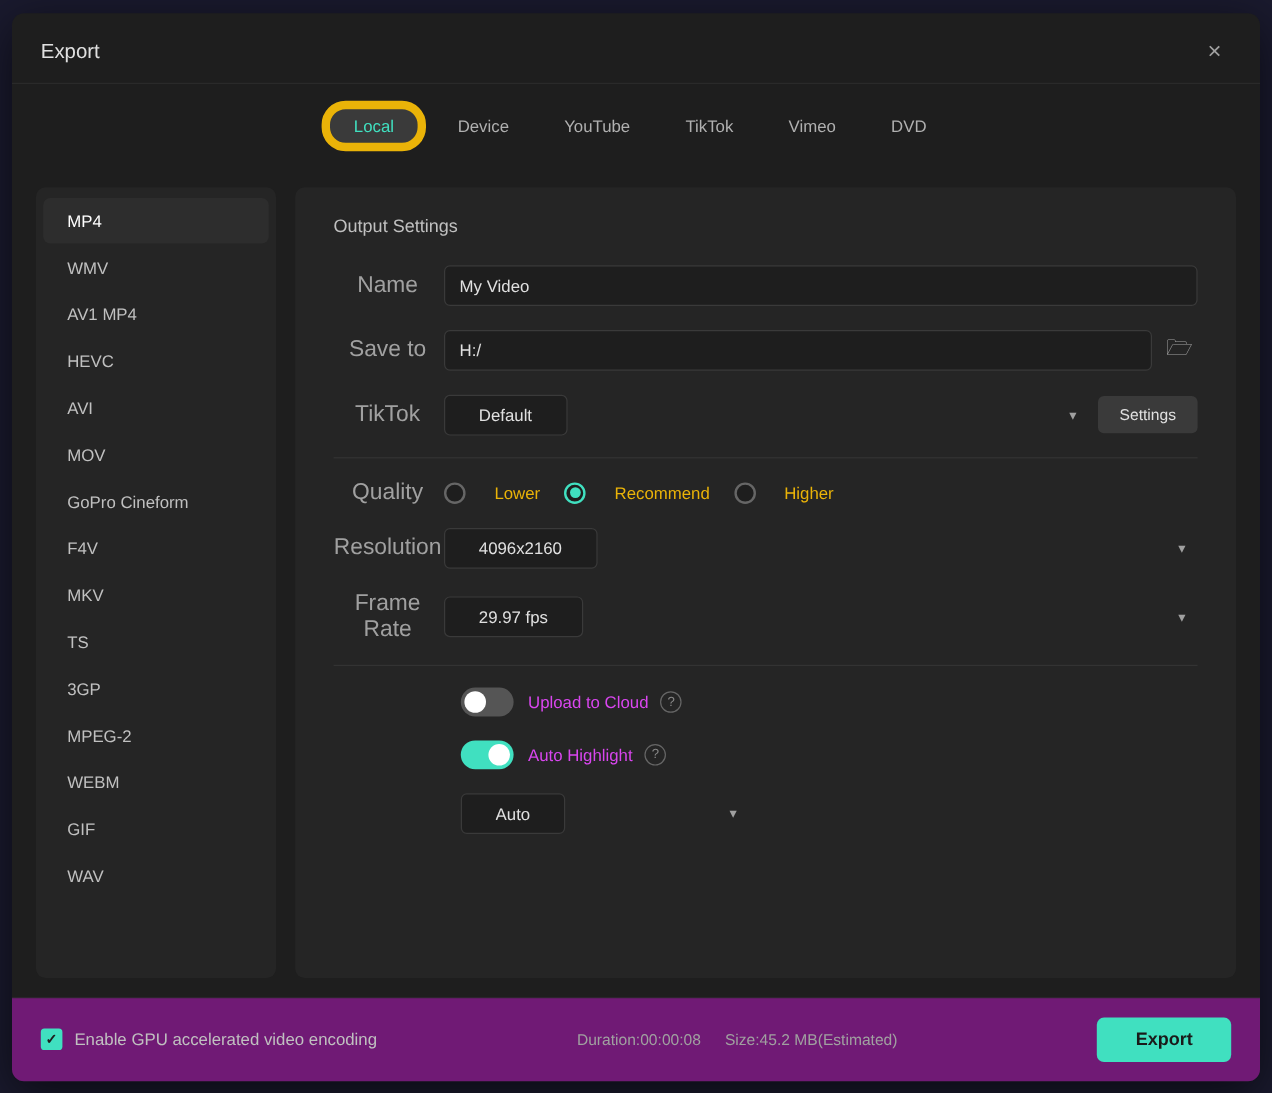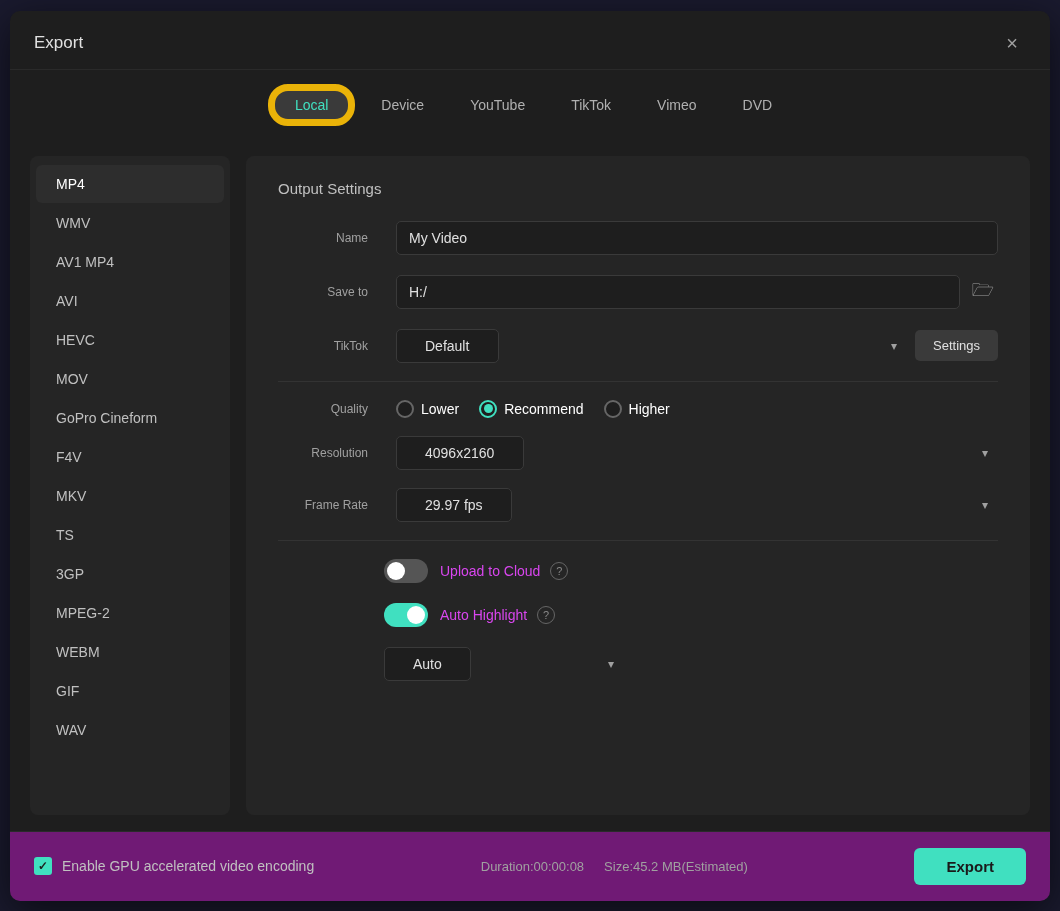--- a/index.html
+++ b/index.html
@@ -101,24 +101,24 @@
       font-size: 15px;
       margin-bottom: 24px;
     }
     .field-row {
       display: flex;
       align-items: center;
       margin-bottom: 18px;
     }
     .field-label {
       color: #a0a0a0;
-      font-size: 12px;
+      font-size: 19px;
       width: 90px;
-      text-align: right;
-      margin-right: 28px;
+      text-align: center;
+      margin-right: 2px;
     }
     .field-input {
       flex: 1;
       background: #1e1e1e;
       border: 1px solid #3a3a3a;
       border-radius: 5px;
       color: #e0e0e0;
       font-size: 14px;
       padding: 8px 12px;
       outline: none;
@@ -199,23 +199,23 @@
       margin-bottom: 18px;
     }
     .quality-options {
       display: flex;
       align-items: center;
       gap: 20px;
     }
     .radio-option {
       display: flex;
       align-items: center;
-      gap: 7px;
-      cursor: pointer;
-      color: #ffffff;
+      gap: 24px;
+      cursor: pointer;
+      color: #eab308;
       font-size: 14px;
     }
     .radio-circle {
       width: 18px;
       height: 18px;
       border-radius: 50%;
       border: 2px solid #666;
       display: flex;
       align-items: center;
       justify-content: center;
@@ -348,22 +348,22 @@
     <button class="tab-item">Vimeo</button>
     <button class="tab-item">DVD</button>
   </div>
 
   <div class="dialog-body">
 
     <div class="format-list">
       <div class="format-item active">MP4</div>
       <div class="format-item">WMV</div>
       <div class="format-item">AV1 MP4</div>
+      <div class="format-item">HEVC</div>
       <div class="format-item">AVI</div>
-      <div class="format-item">HEVC</div>
       <div class="format-item">MOV</div>
       <div class="format-item">GoPro Cineform</div>
       <div class="format-item">F4V</div>
       <div class="format-item">MKV</div>
       <div class="format-item">TS</div>
       <div class="format-item">3GP</div>
       <div class="format-item">MPEG-2</div>
       <div class="format-item">WEBM</div>
       <div class="format-item">GIF</div>
       <div class="format-item">WAV</div>

